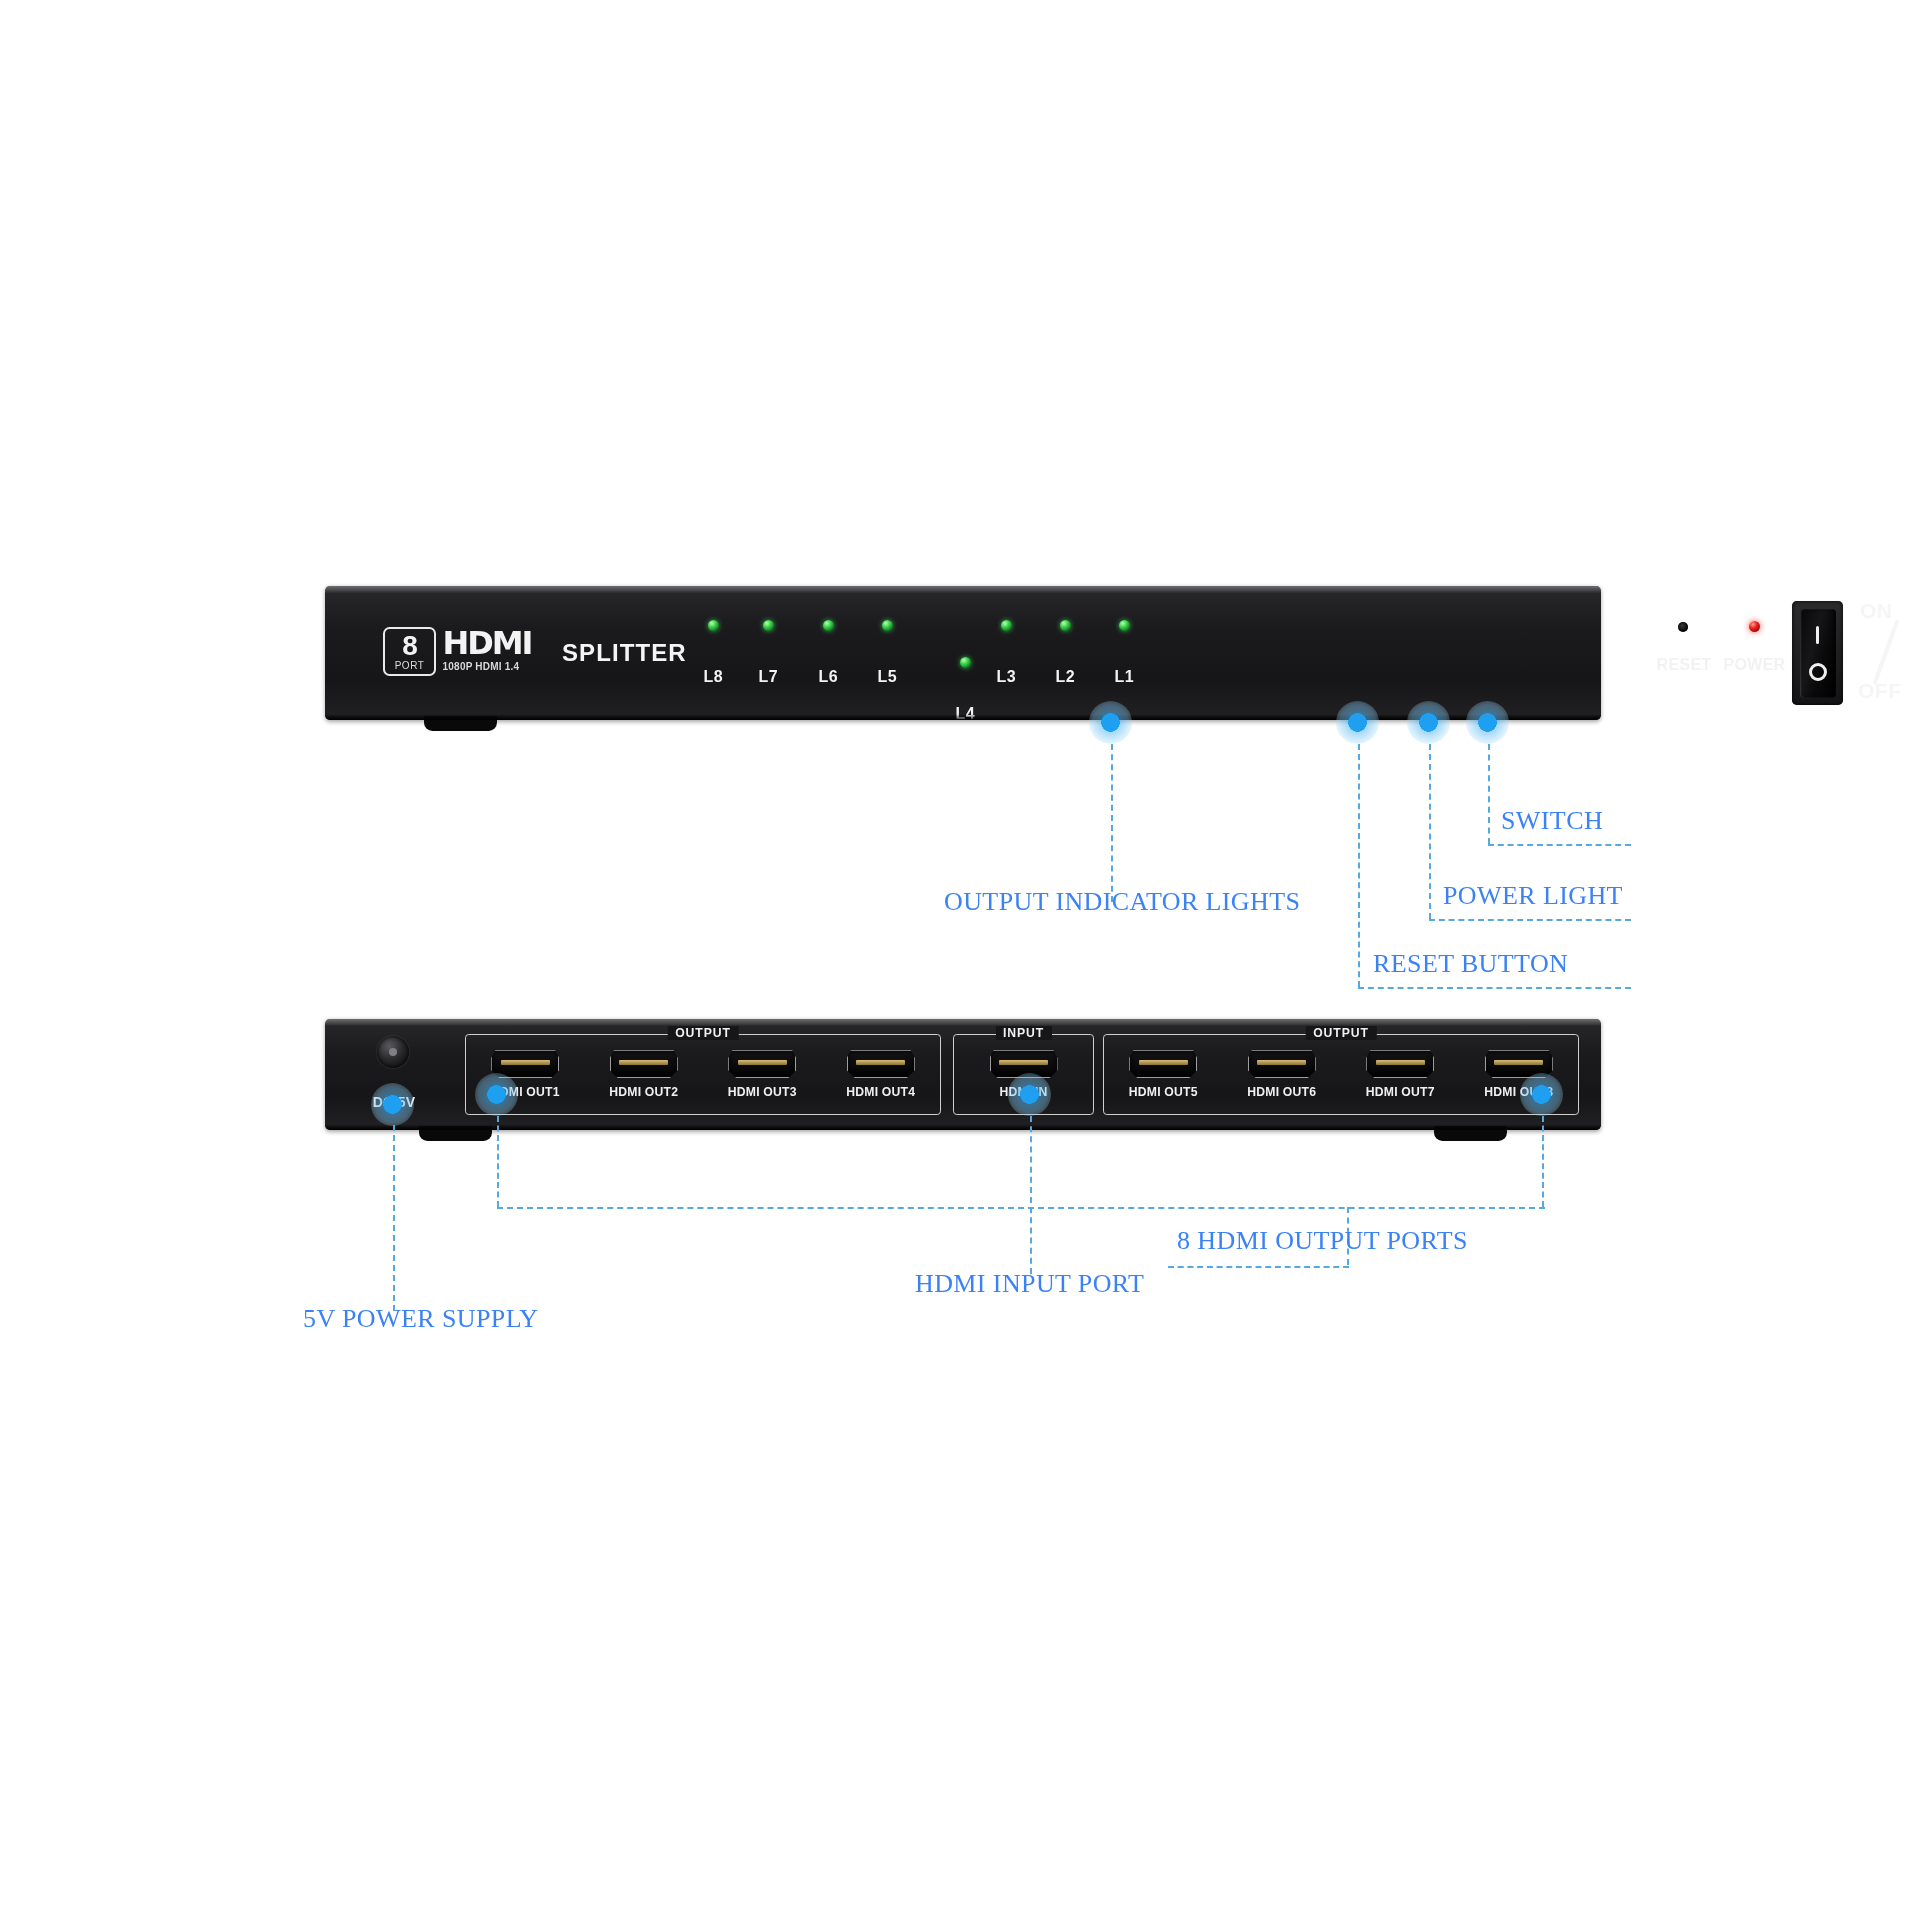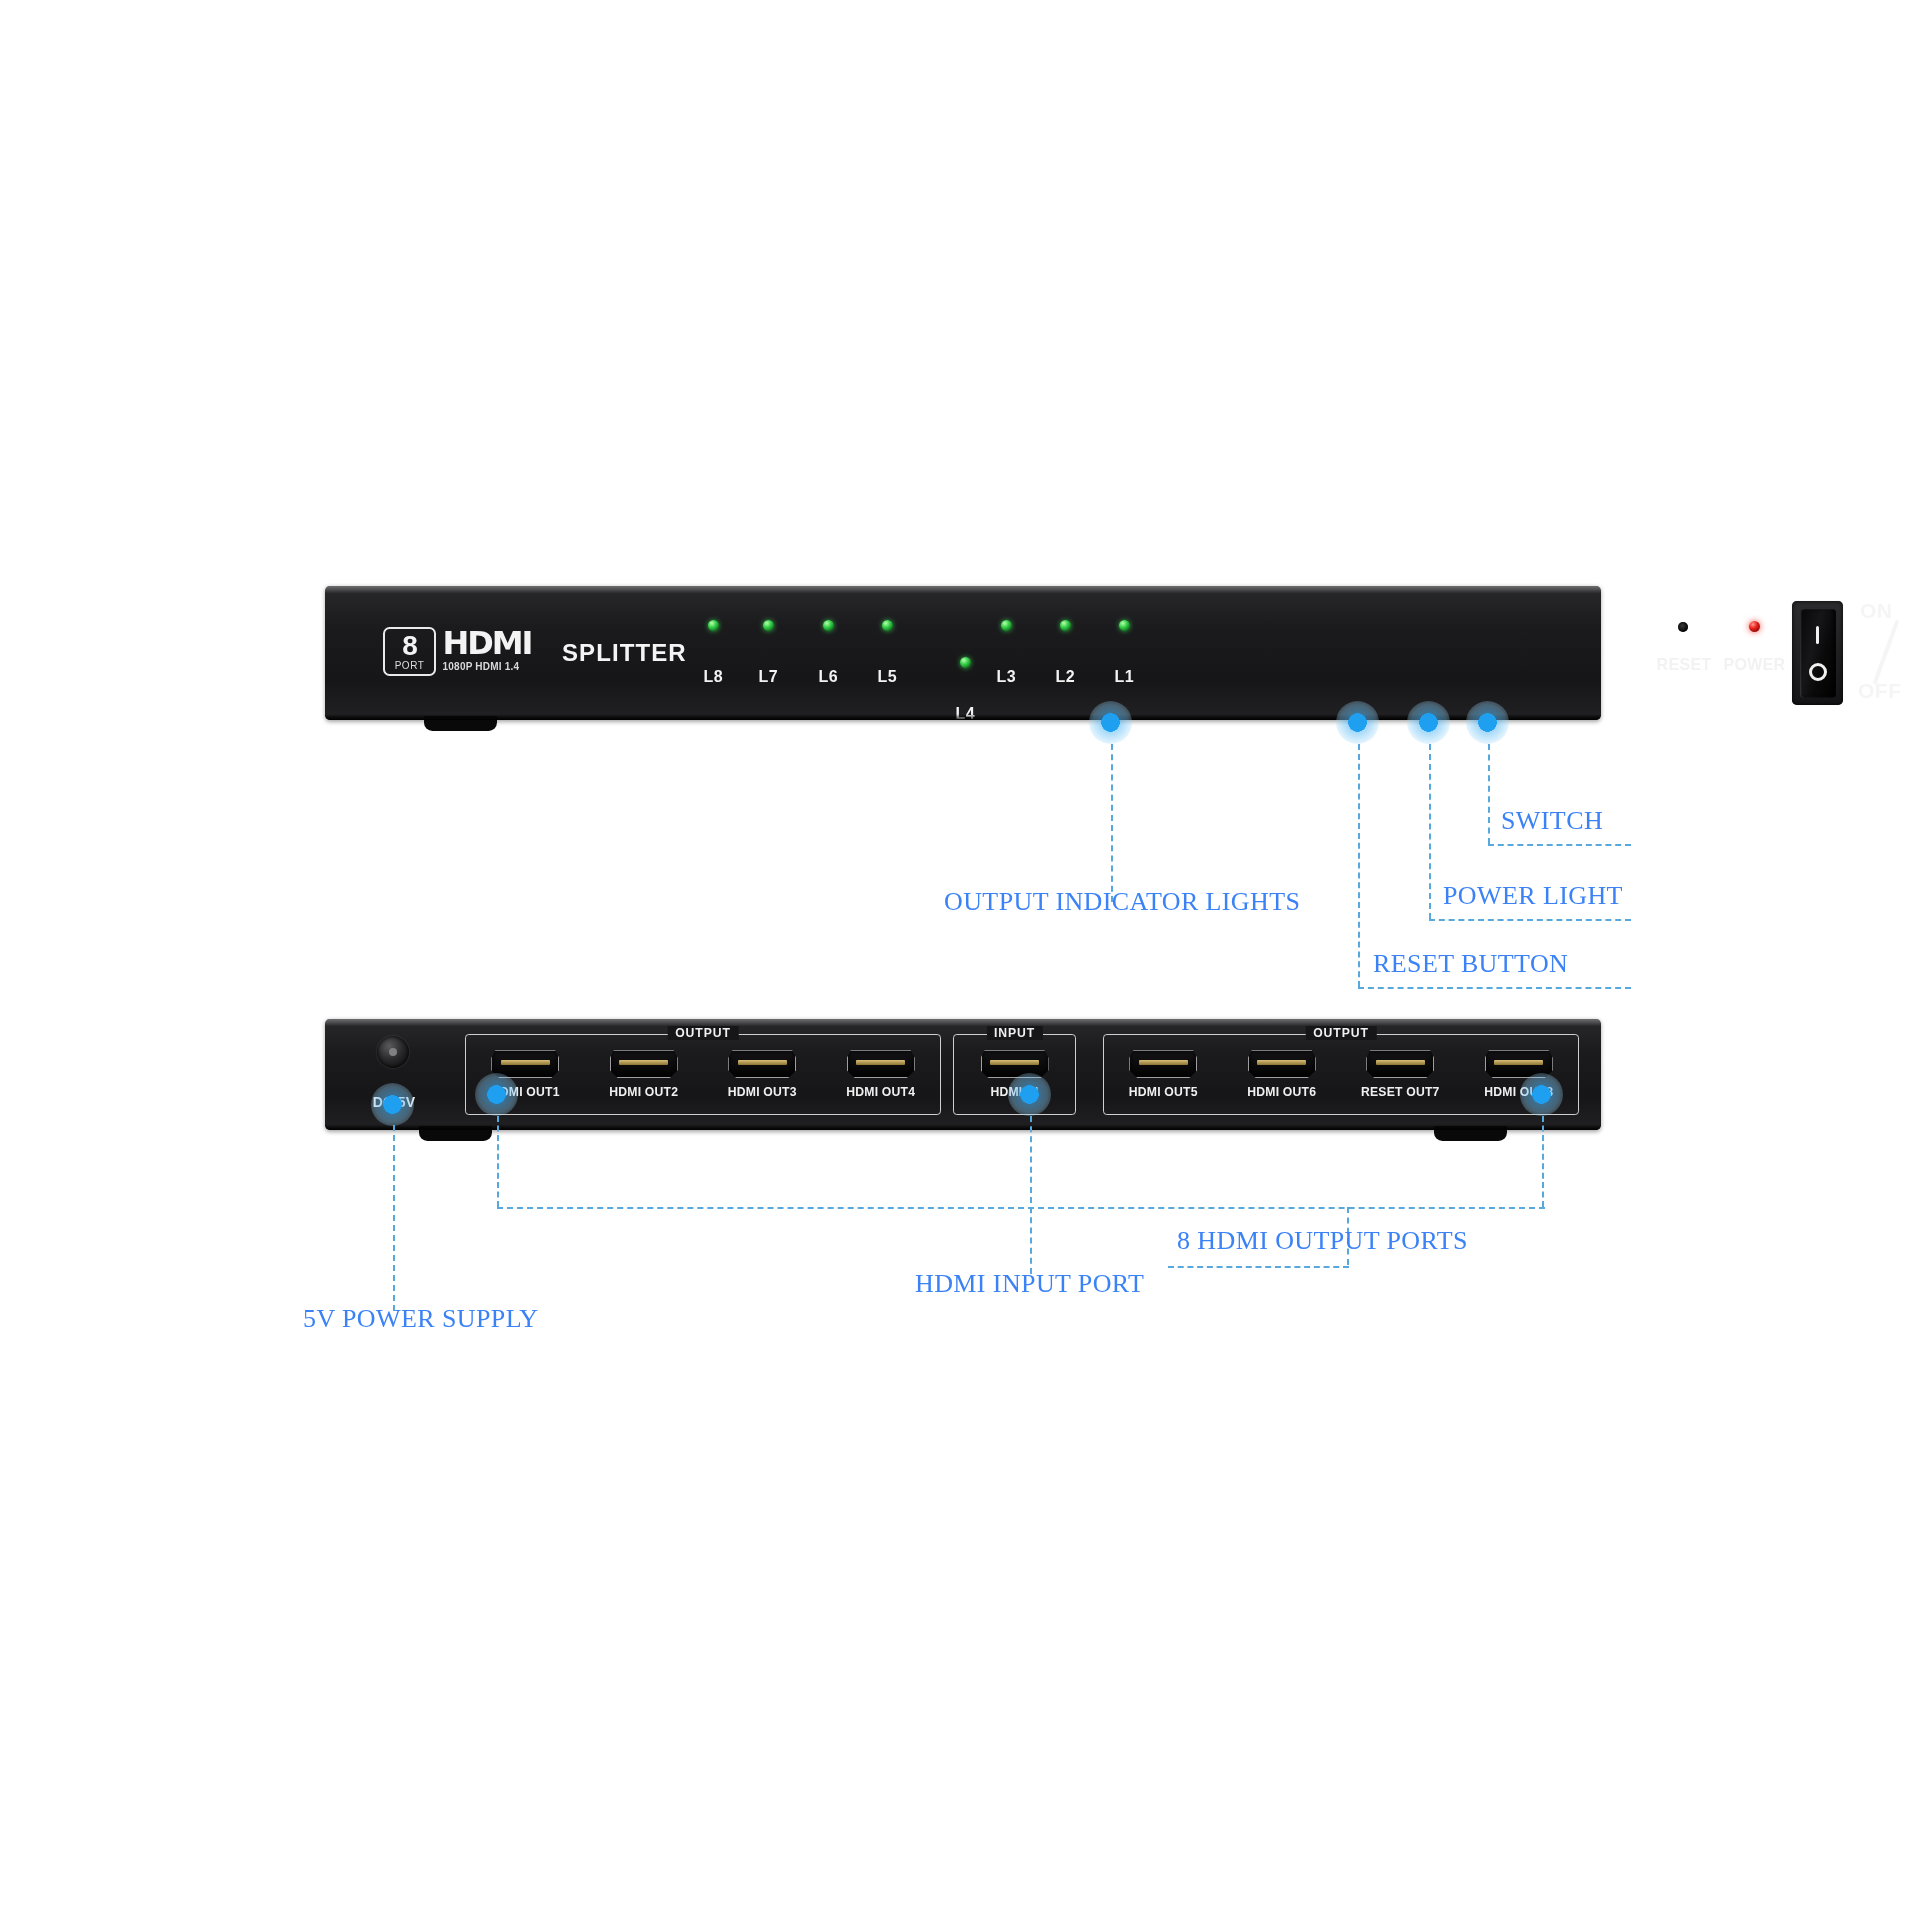--- a/index.html
+++ b/index.html
@@ -523,21 +523,21 @@
           </div>
           <div class="port-cell">
             <div class="hdmi-port">
               <div class="contact"></div>
             </div>
             <div class="port-name">HDMI OUT4</div>
           </div>
         </div>
     </div>
 
-    <div class="bracket" style="left:601px; width:123px;">
+    <div class="bracket" style="left:601px; width:141px;">
       <span class="cap">INPUT</span>
       <div class="ports-row" id="ports-in">
           <div class="port-cell">
             <div class="hdmi-port">
               <div class="contact"></div>
             </div>
             <div class="port-name">HDMI IN</div>
           </div>
         </div>
     </div>
@@ -554,21 +554,21 @@
           <div class="port-cell">
             <div class="hdmi-port">
               <div class="contact"></div>
             </div>
             <div class="port-name">HDMI OUT6</div>
           </div>
           <div class="port-cell">
             <div class="hdmi-port">
               <div class="contact"></div>
             </div>
-            <div class="port-name">RESET OUT7</div>
+            <div class="port-name">HDMI OUT7</div>
           </div>
           <div class="port-cell">
             <div class="hdmi-port">
               <div class="contact"></div>
             </div>
             <div class="port-name">HDMI OUT8</div>
           </div>
         </div>
     </div>
 

